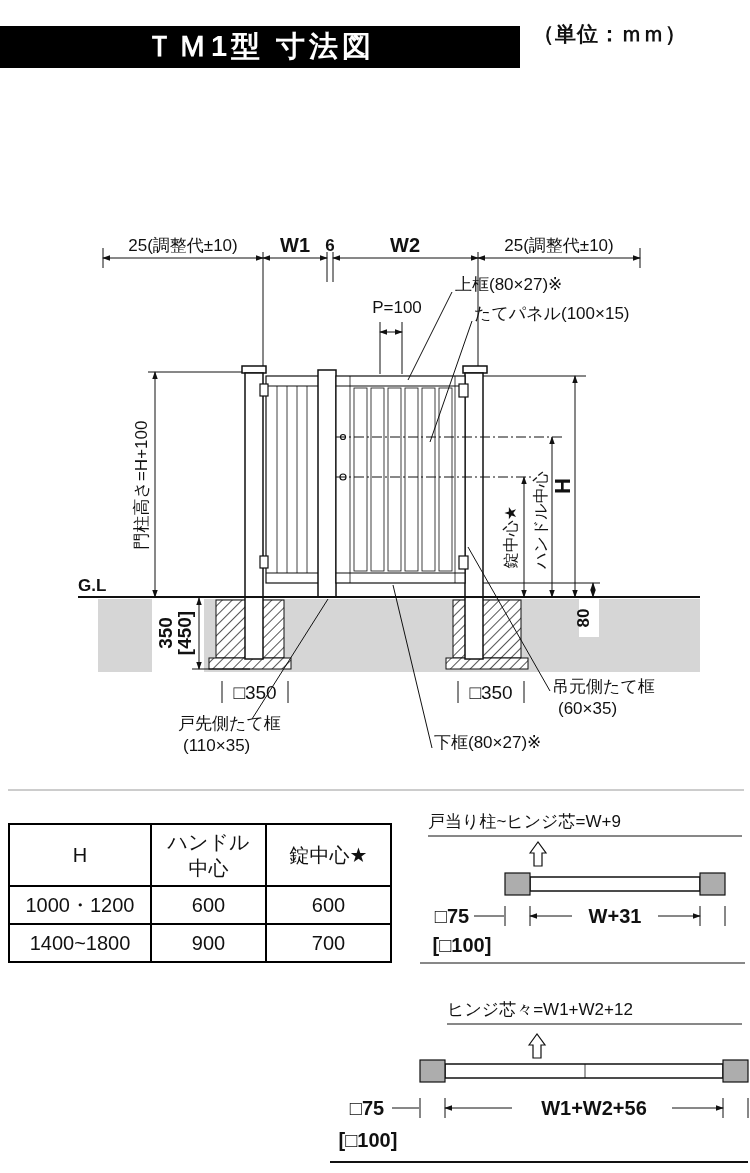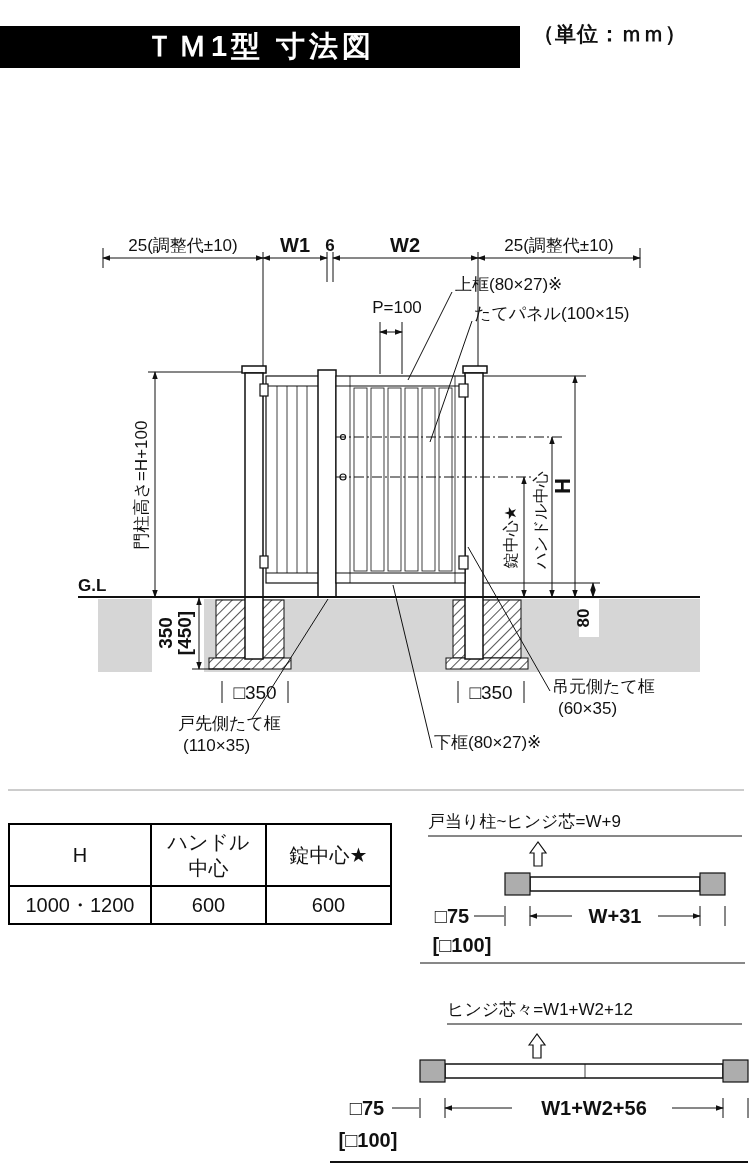--- a/index.html
+++ b/index.html
@@ -240,14 +240,19 @@
       <span>ハンドル</span><br>
       <span>中心</span>
     </td>
     <td>錠中心★</td>
   </tr>
   <tr class="row">
     <td>1000・1200</td>
     <td>600</td>
     <td>600</td>
   </tr>
+  <tr class="row">
+    <td>1400~1800</td>
+    <td>900</td>
+    <td>700</td>
+  </tr>
 </tbody>
   </table>
 
 </body></html>

